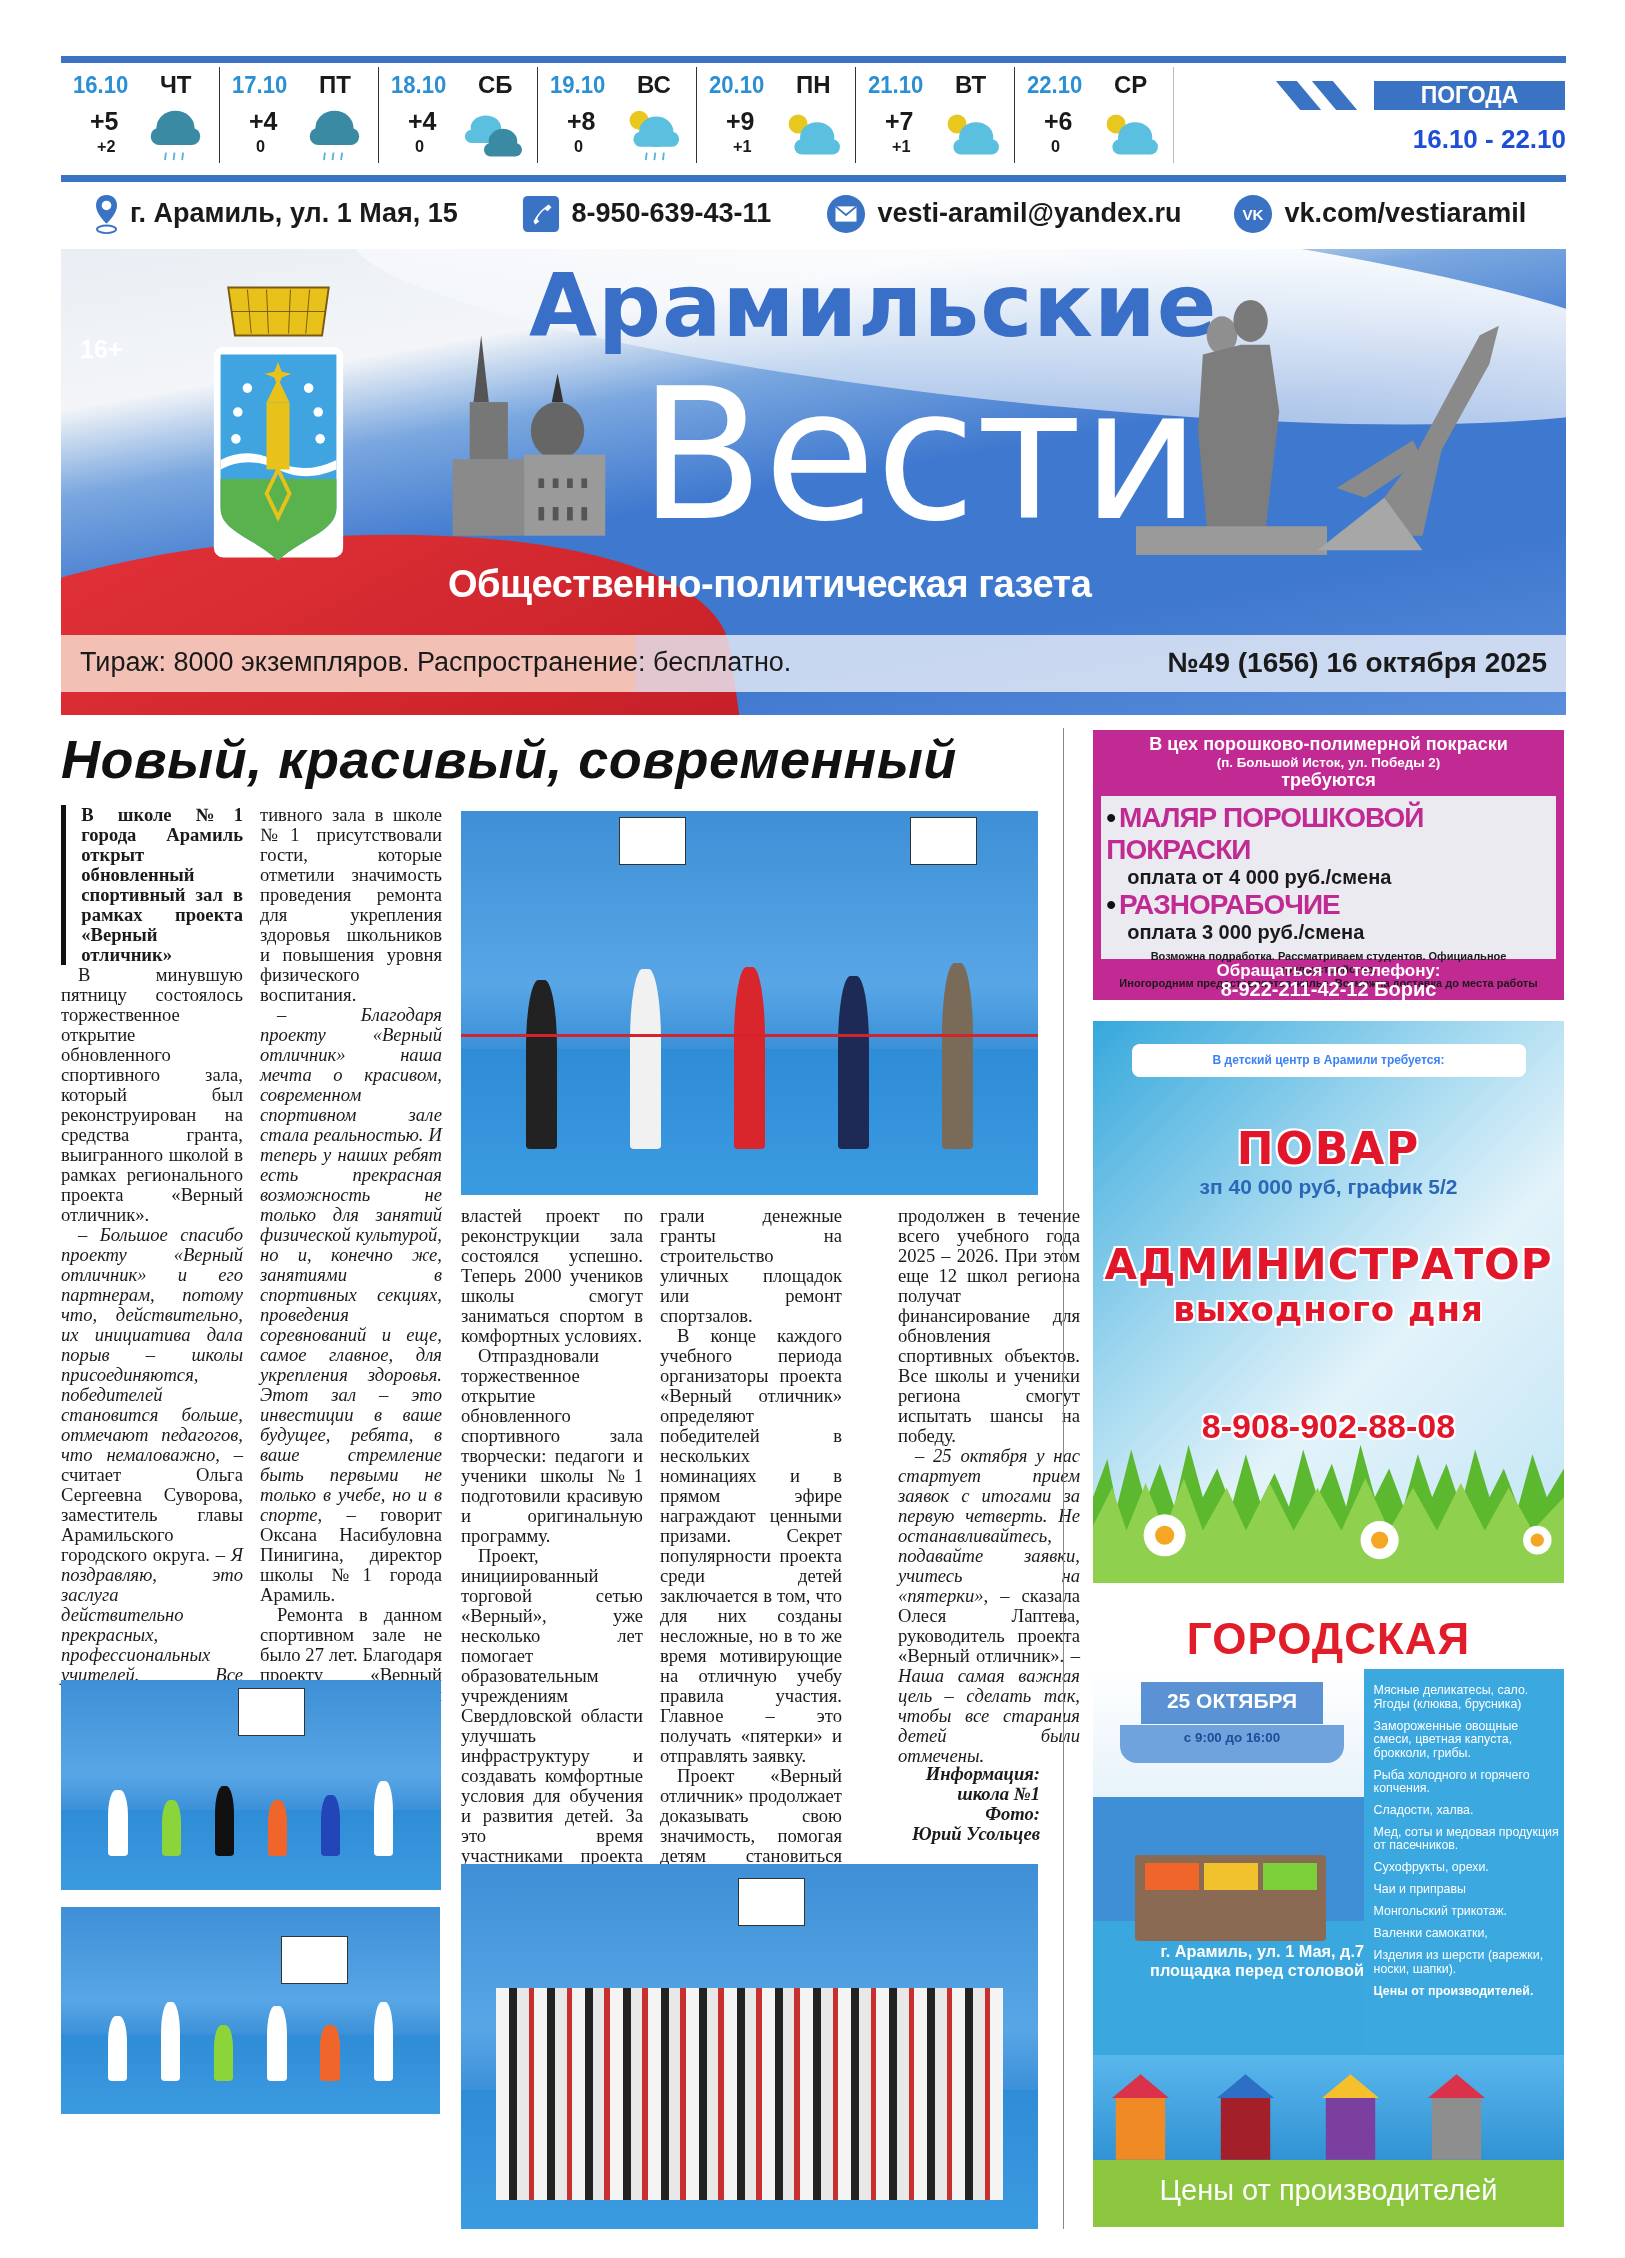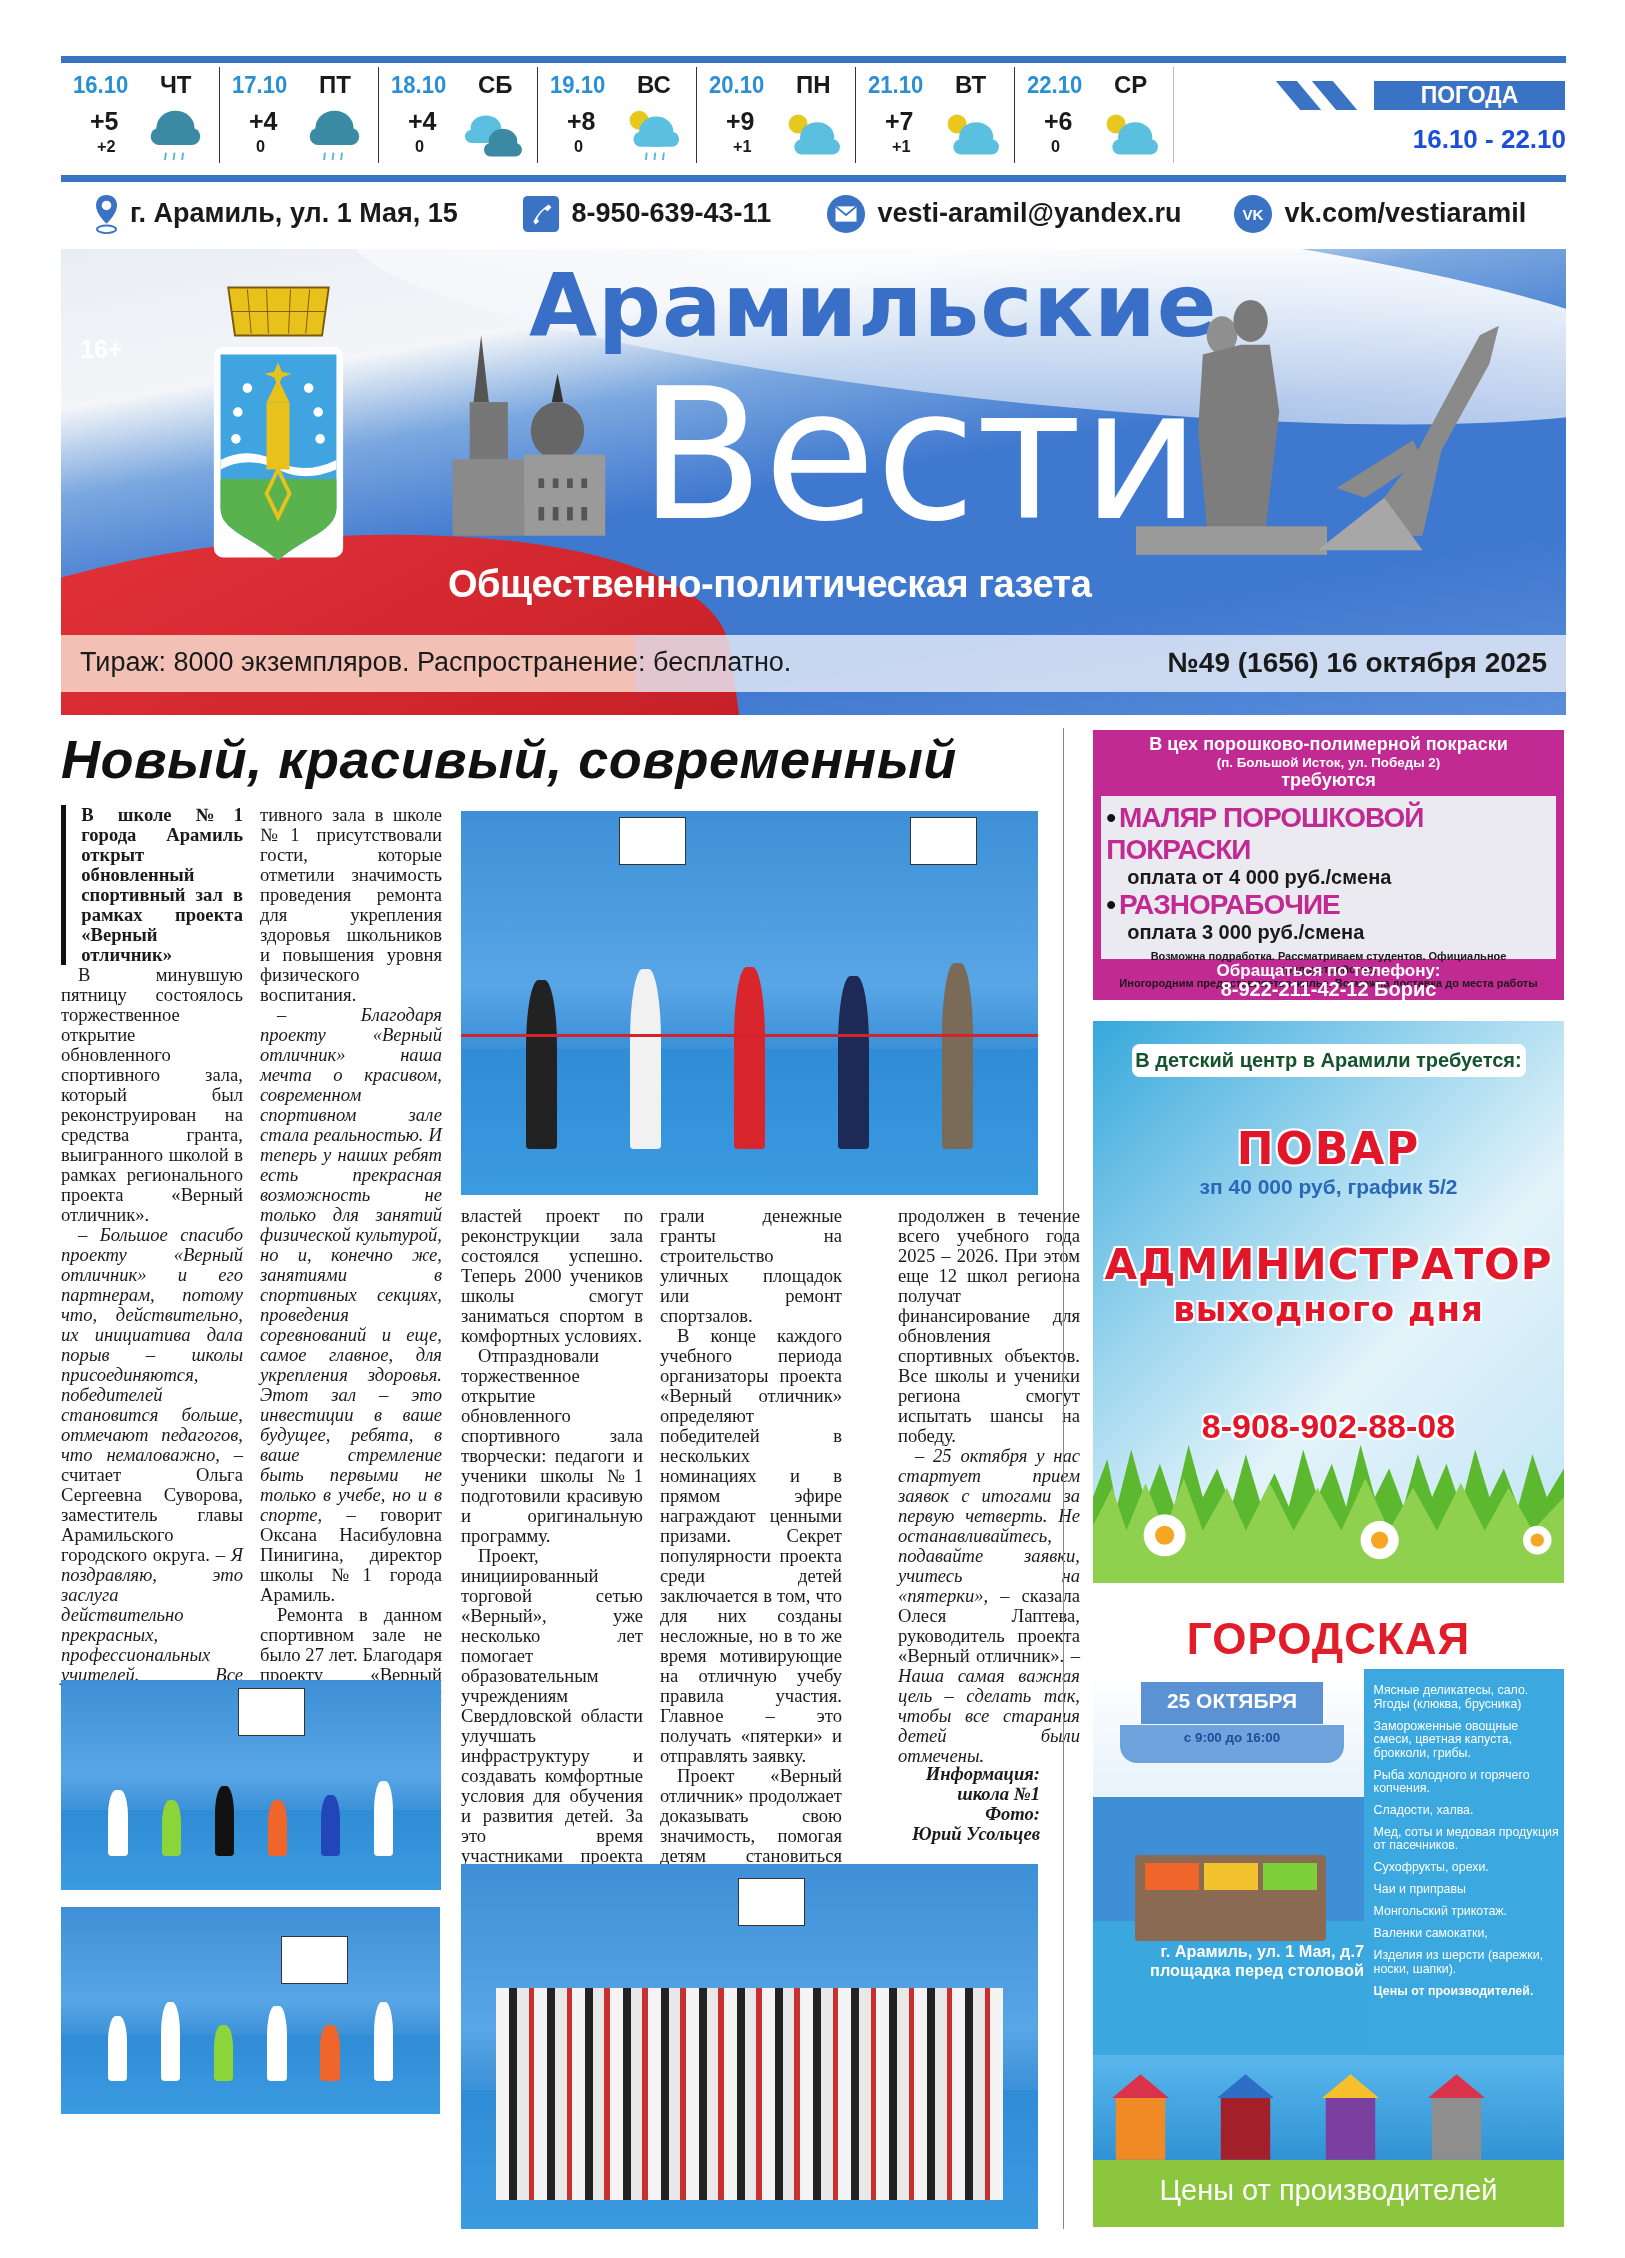--- a/index.html
+++ b/index.html
@@ -69,21 +69,21 @@
   .ad1 .inner { margin: 5.7px 7.6px 0 7.6px; background: #eaeaf0; height: 163px; padding: 5.7px 5.7px; text-align: left; color: #1a1a1a; }
   .ad1 .job { color: #c12a93; font-size: 28px; font-weight: bold; letter-spacing: -1px; }
   .ad1 .job::before { content: "•"; color: #111; margin-right: 3.8px; }
   .ad1 .pay { font-size: 20px; font-weight: bold; margin-left: 21px; }
   .ad1 .note { font-size: 11px; font-weight: bold; text-align: center; margin-top: 5.7px; line-height: 13.4px; }
   .ad1 .call { font-size: 17px; font-weight: bold; margin-top: 2.9px; line-height: 17px; }
   .ad1 .phone { font-size: 20px; font-weight: bold; line-height: 21px; }
 
   .ad2 { position: absolute; left: 1093px; top: 1021px; width: 471px; height: 562px; overflow: hidden;
     background: linear-gradient(135deg,#36a8dc 0%,#9dd6ee 35%,#e3f3fa 60%,#bfe4f4 100%); text-align: center; }
-  .ad2 .pill { margin: 23px auto 0; width: 394px; height: 32.5px; background: #fff; border-radius: 7.6px; color: #14532d; font-size: 20px; font-weight: bold; line-height: 32.5px; }
+  .ad2 .pill { margin: 23px auto 0; width: 394px; height: 32.5px; background: #fff; border-radius: 7.6px; color: #3b82f6; font-size: 12px; font-weight: bold; line-height: 32.5px; }
   .ad2 .big { color: #e2162b; font-weight: bold; text-shadow: -1.9px -1.9px 0 #fff, 1.9px -1.9px 0 #fff, -1.9px 1.9px 0 #fff, 1.9px 1.9px 0 #fff; }
   .ad2 .povar { font-size: 44px; margin-top: 46px; letter-spacing: 1.9px; font-family: "DejaVu Sans", sans-serif; }
   .ad2 .zp { color: #2a67b9; font-size: 21px; font-weight: bold; margin-top: 1.9px; }
   .ad2 .admin { font-size: 42px; margin-top: 44px; letter-spacing: 1px; font-family: "DejaVu Sans", sans-serif; line-height: 44px; }
   .ad2 .phone { font-size: 34px; margin-top: 76px; }
   .grass { position: absolute; left: 0; bottom: 0; width: 100%; height: 143px; }
 
   .ad3 { position: absolute; left: 1093px; top: 1606px; width: 471px; height: 621px; overflow: hidden; background: #3aa7df; }
   .ad3 .top { position: absolute; left: 0; top: 0; width: 100%; height: 63px; background: #fff; }
   .ad3 .title { position: absolute; left: 0; top: 7.6px; width: 100%; text-align: center; color: #e21d2a; font-size: 44px; font-weight: bold; letter-spacing: 1px; }

